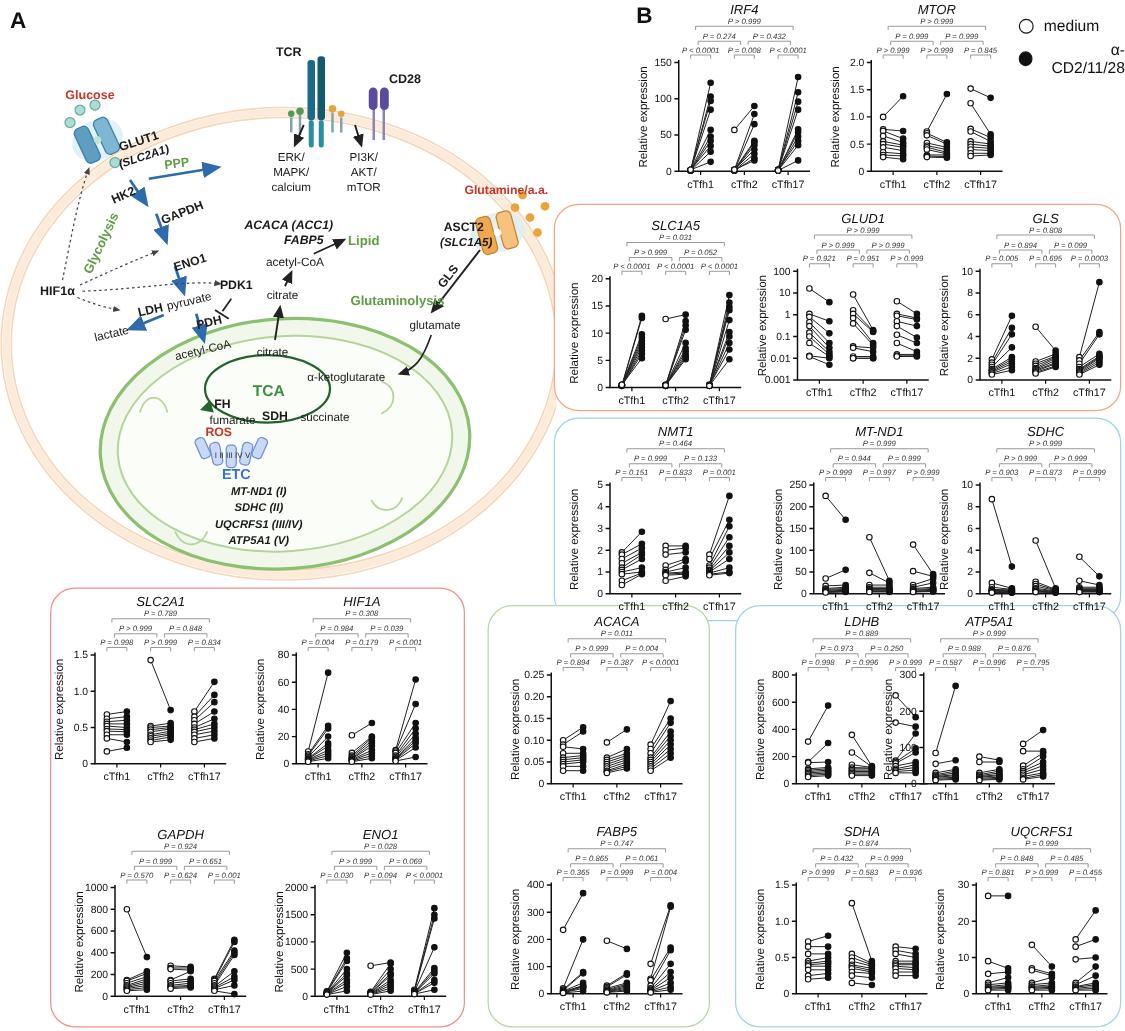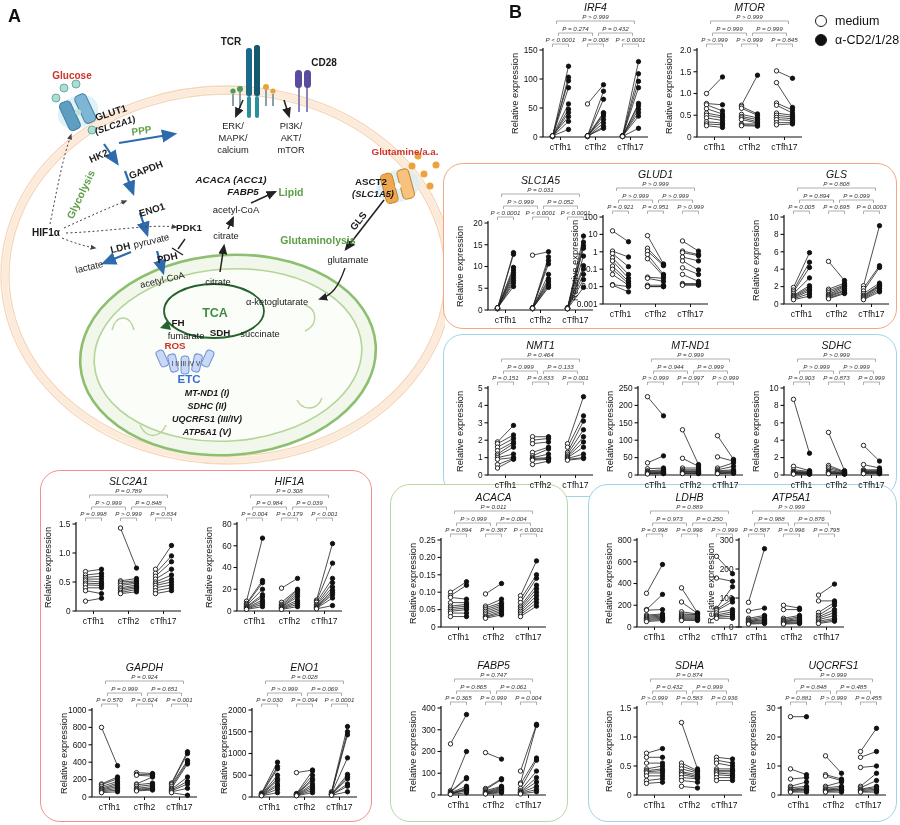--- a/index.html
+++ b/index.html
@@ -559,21 +559,21 @@
         <text x="69.5" y="31" text-anchor="middle" font-size="6.2" font-style="italic" fill="#333">P &gt; 0.999</text>
         <path d="M92.5,36 L92.5,33 L126.5,33 L126.5,36" fill="none" stroke="#999" stroke-width="0.8"></path>
         <text x="109.5" y="31" text-anchor="middle" font-size="6.2" font-style="italic" fill="#333">P = 0.052</text>
         <path d="M46.5,47 L46.5,44 L62.5,44 L62.5,47" fill="none" stroke="#999" stroke-width="0.8"></path>
         <text x="54.5" y="42" text-anchor="middle" font-size="6.2" font-style="italic" fill="#333">P &lt; 0.0001</text>
         <path d="M81.5,47 L81.5,44 L97.5,44 L97.5,47" fill="none" stroke="#999" stroke-width="0.8"></path>
         <text x="89.5" y="42" text-anchor="middle" font-size="6.2" font-style="italic" fill="#333">P &lt; 0.0001</text>
         <path d="M116.5,47 L116.5,44 L132.5,44 L132.5,47" fill="none" stroke="#999" stroke-width="0.8"></path>
         <text x="124.5" y="42" text-anchor="middle" font-size="6.2" font-style="italic" fill="#333">P &lt; 0.0001</text>
       </svg></div>
-  <div class="chart" style="left:566px;top:167px"><svg width="150" height="158" viewBox="0 0 150 158" style="font-family: &quot;Liberation Sans&quot;, sans-serif;">
+  <div class="chart" style="left:601px;top:167px"><svg width="150" height="158" viewBox="0 0 150 158" style="font-family: &quot;Liberation Sans&quot;, sans-serif;">
         <text x="89.5" y="11" text-anchor="middle" font-size="10.5" font-style="italic" fill="#111">GLUD1</text>
         <path d="M37,48 L37,137 L142,137" fill="none" stroke="#111" stroke-width="1.2"></path>
         <line x1="33.5" y1="137" x2="37" y2="137" stroke="#111" stroke-width="1.1"></line>
         <text x="31.5" y="139.8" text-anchor="end" font-size="8.3" fill="#111">0.001</text>
         <line x1="33.5" y1="119.6" x2="37" y2="119.6" stroke="#111" stroke-width="1.1"></line>
         <text x="31.5" y="122.39999999999999" text-anchor="end" font-size="8.3" fill="#111">0.01</text>
         <line x1="33.5" y1="102.19999999999999" x2="37" y2="102.19999999999999" stroke="#111" stroke-width="1.1"></line>
         <text x="31.5" y="104.99999999999999" text-anchor="end" font-size="8.3" fill="#111">0.1</text>
         <line x1="33.5" y1="84.80000000000001" x2="37" y2="84.80000000000001" stroke="#111" stroke-width="1.1"></line>
         <text x="31.5" y="87.60000000000001" text-anchor="end" font-size="8.3" fill="#111">1</text>
@@ -934,21 +934,21 @@
         <text x="69.5" y="31" text-anchor="middle" font-size="6.2" font-style="italic" fill="#333">P = 0.999</text>
         <path d="M92.5,36 L92.5,33 L126.5,33 L126.5,36" fill="none" stroke="#999" stroke-width="0.8"></path>
         <text x="109.5" y="31" text-anchor="middle" font-size="6.2" font-style="italic" fill="#333">P = 0.133</text>
         <path d="M46.5,47 L46.5,44 L62.5,44 L62.5,47" fill="none" stroke="#999" stroke-width="0.8"></path>
         <text x="54.5" y="42" text-anchor="middle" font-size="6.2" font-style="italic" fill="#333">P = 0.151</text>
         <path d="M81.5,47 L81.5,44 L97.5,44 L97.5,47" fill="none" stroke="#999" stroke-width="0.8"></path>
         <text x="89.5" y="42" text-anchor="middle" font-size="6.2" font-style="italic" fill="#333">P = 0.833</text>
         <path d="M116.5,47 L116.5,44 L132.5,44 L132.5,47" fill="none" stroke="#999" stroke-width="0.8"></path>
         <text x="124.5" y="42" text-anchor="middle" font-size="6.2" font-style="italic" fill="#333">P = 0.001</text>
       </svg></div>
-  <div class="chart" style="left:601px;top:338px"><svg width="150" height="158" viewBox="0 0 150 158" style="font-family: &quot;Liberation Sans&quot;, sans-serif;">
+  <div class="chart" style="left:614px;top:338px"><svg width="150" height="158" viewBox="0 0 150 158" style="font-family: &quot;Liberation Sans&quot;, sans-serif;">
         <text x="89.5" y="11" text-anchor="middle" font-size="10.5" font-style="italic" fill="#111">MT-ND1</text>
         <path d="M37,48 L37,137 L142,137" fill="none" stroke="#111" stroke-width="1.2"></path>
         <line x1="33.5" y1="137" x2="37" y2="137" stroke="#111" stroke-width="1.1"></line>
         <text x="31.5" y="139.8" text-anchor="end" font-size="8.3" fill="#111">0</text>
         <line x1="33.5" y1="119.6" x2="37" y2="119.6" stroke="#111" stroke-width="1.1"></line>
         <text x="31.5" y="122.39999999999999" text-anchor="end" font-size="8.3" fill="#111">50</text>
         <line x1="33.5" y1="102.19999999999999" x2="37" y2="102.19999999999999" stroke="#111" stroke-width="1.1"></line>
         <text x="31.5" y="104.99999999999999" text-anchor="end" font-size="8.3" fill="#111">100</text>
         <line x1="33.5" y1="84.80000000000001" x2="37" y2="84.80000000000001" stroke="#111" stroke-width="1.1"></line>
         <text x="31.5" y="87.60000000000001" text-anchor="end" font-size="8.3" fill="#111">150</text>
@@ -2418,17 +2418,17 @@
         <text x="124.5" y="42" text-anchor="middle" font-size="6.2" font-style="italic" fill="#333">P = 0.455</text>
       </svg></div>
 
   <div class="legend" style="left:815px;top:14px">
     <div class="lrow">
       <span class="lcirc"></span>
       <span>medium</span>
     </div>
     <div class="lrow">
       <span class="lcirc filled"></span>
-      <span>α-CD2/1/28</span>
+      <span>α-CD2/11/28</span>
     </div>
   </div>
 
 </div>
 
 </body></html>

